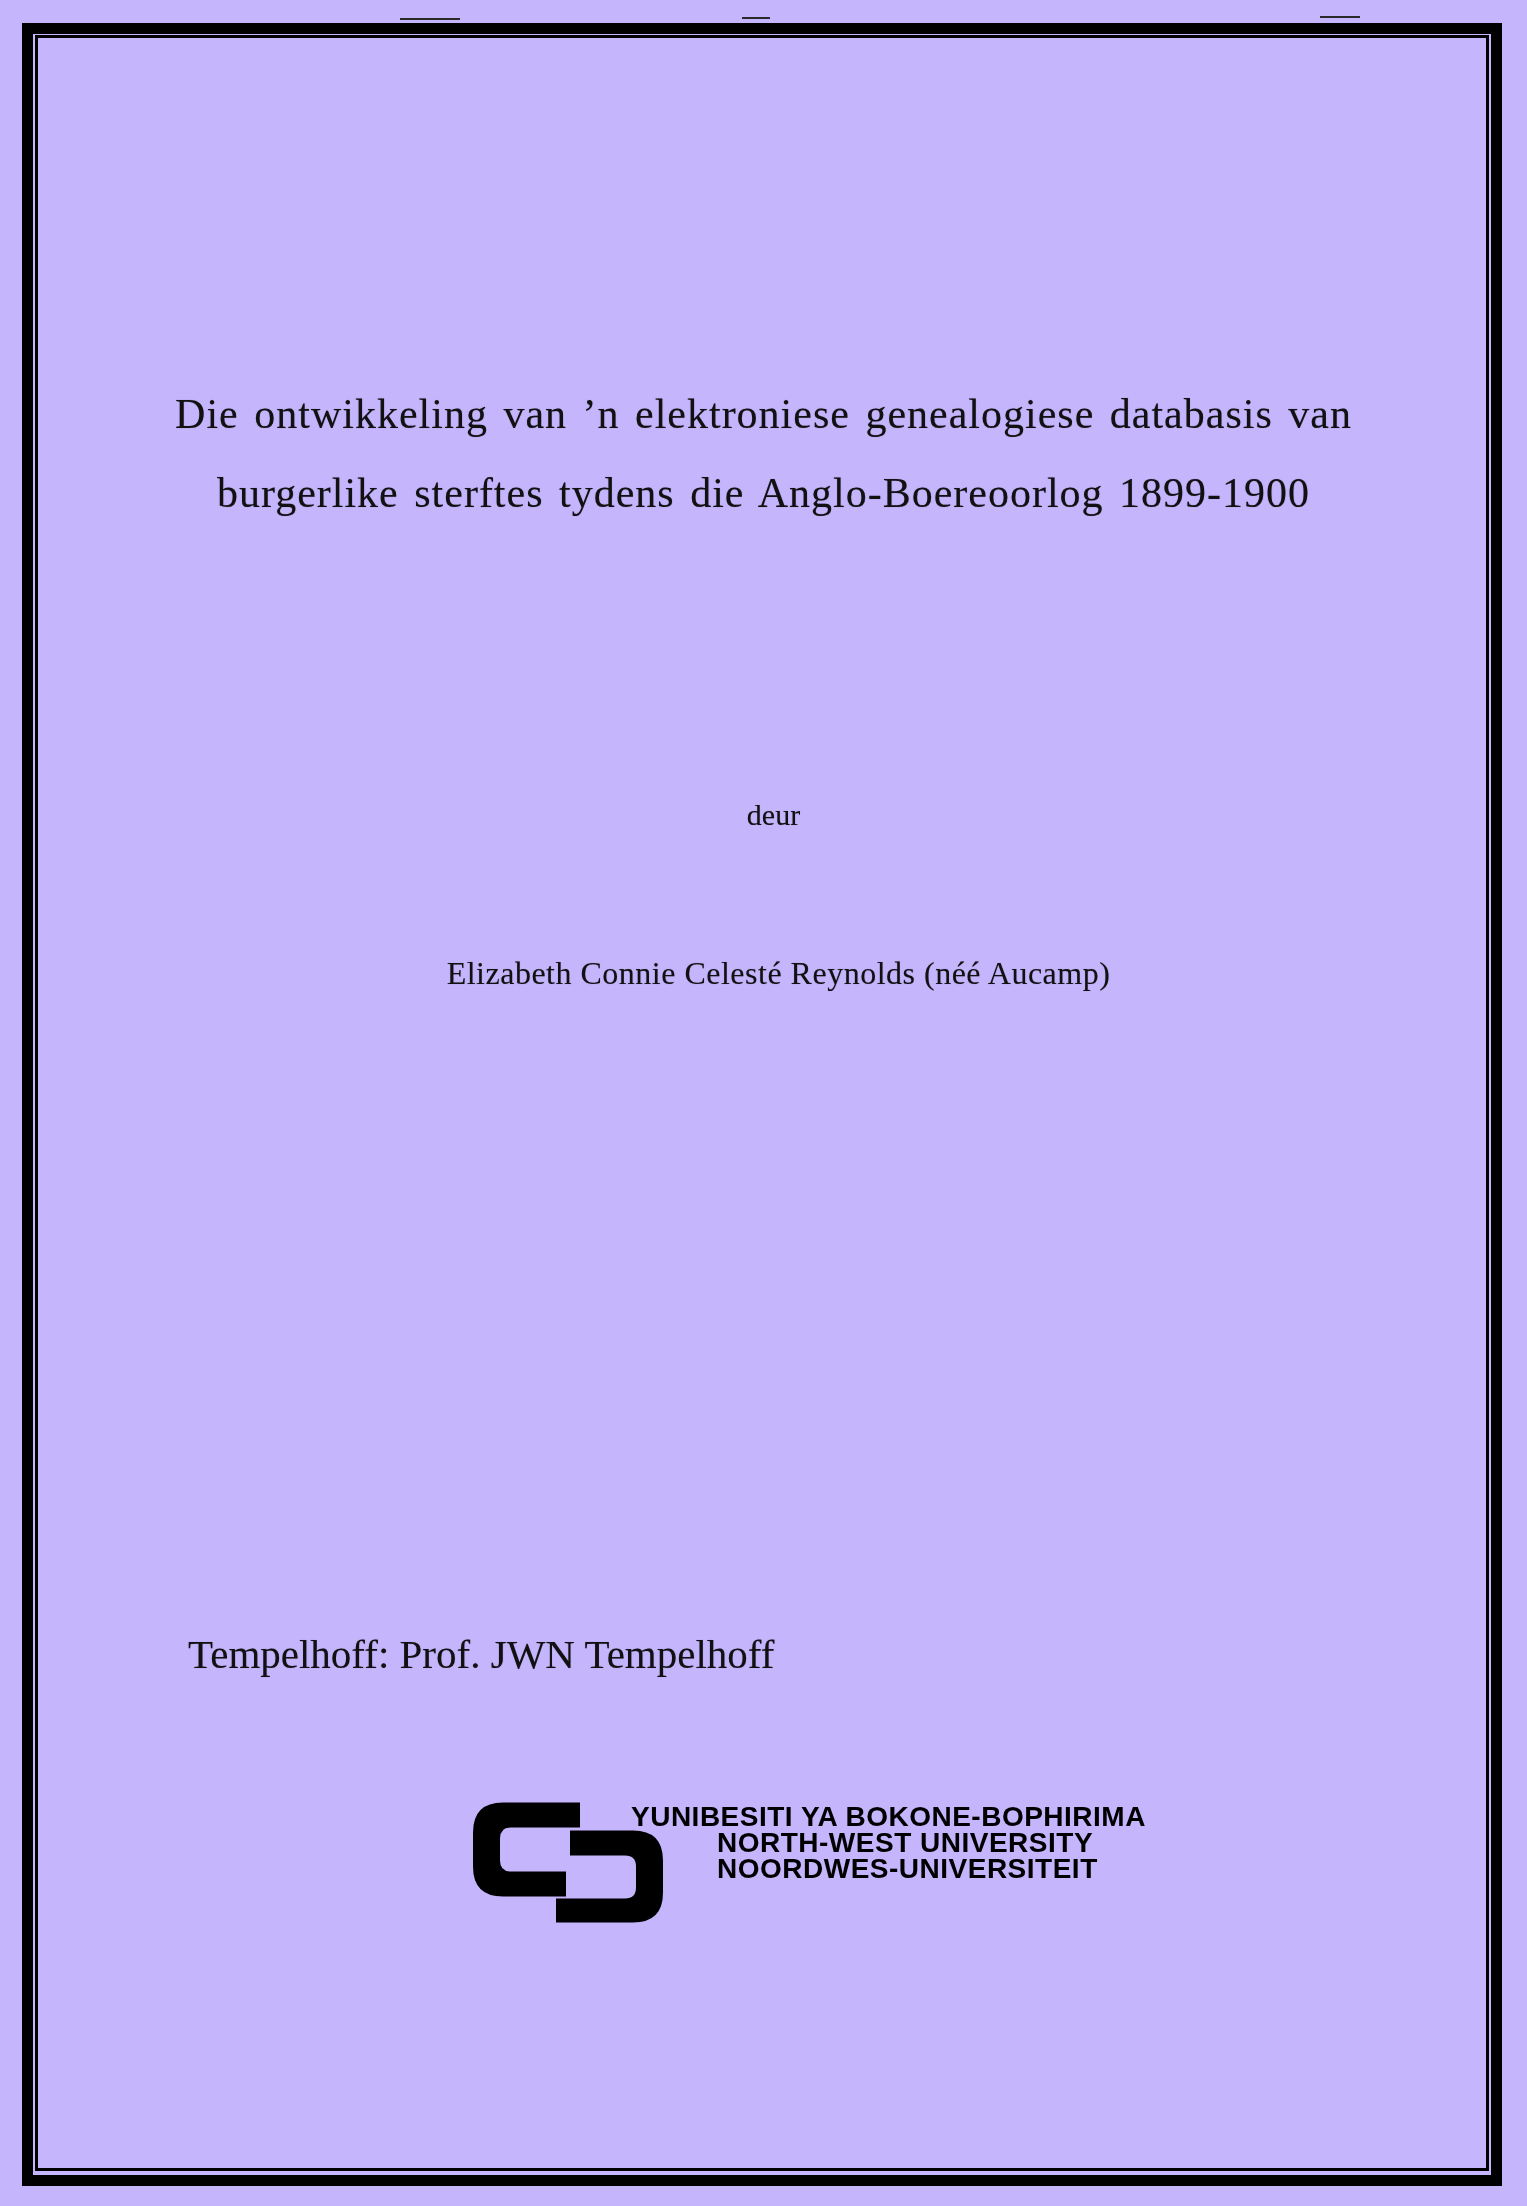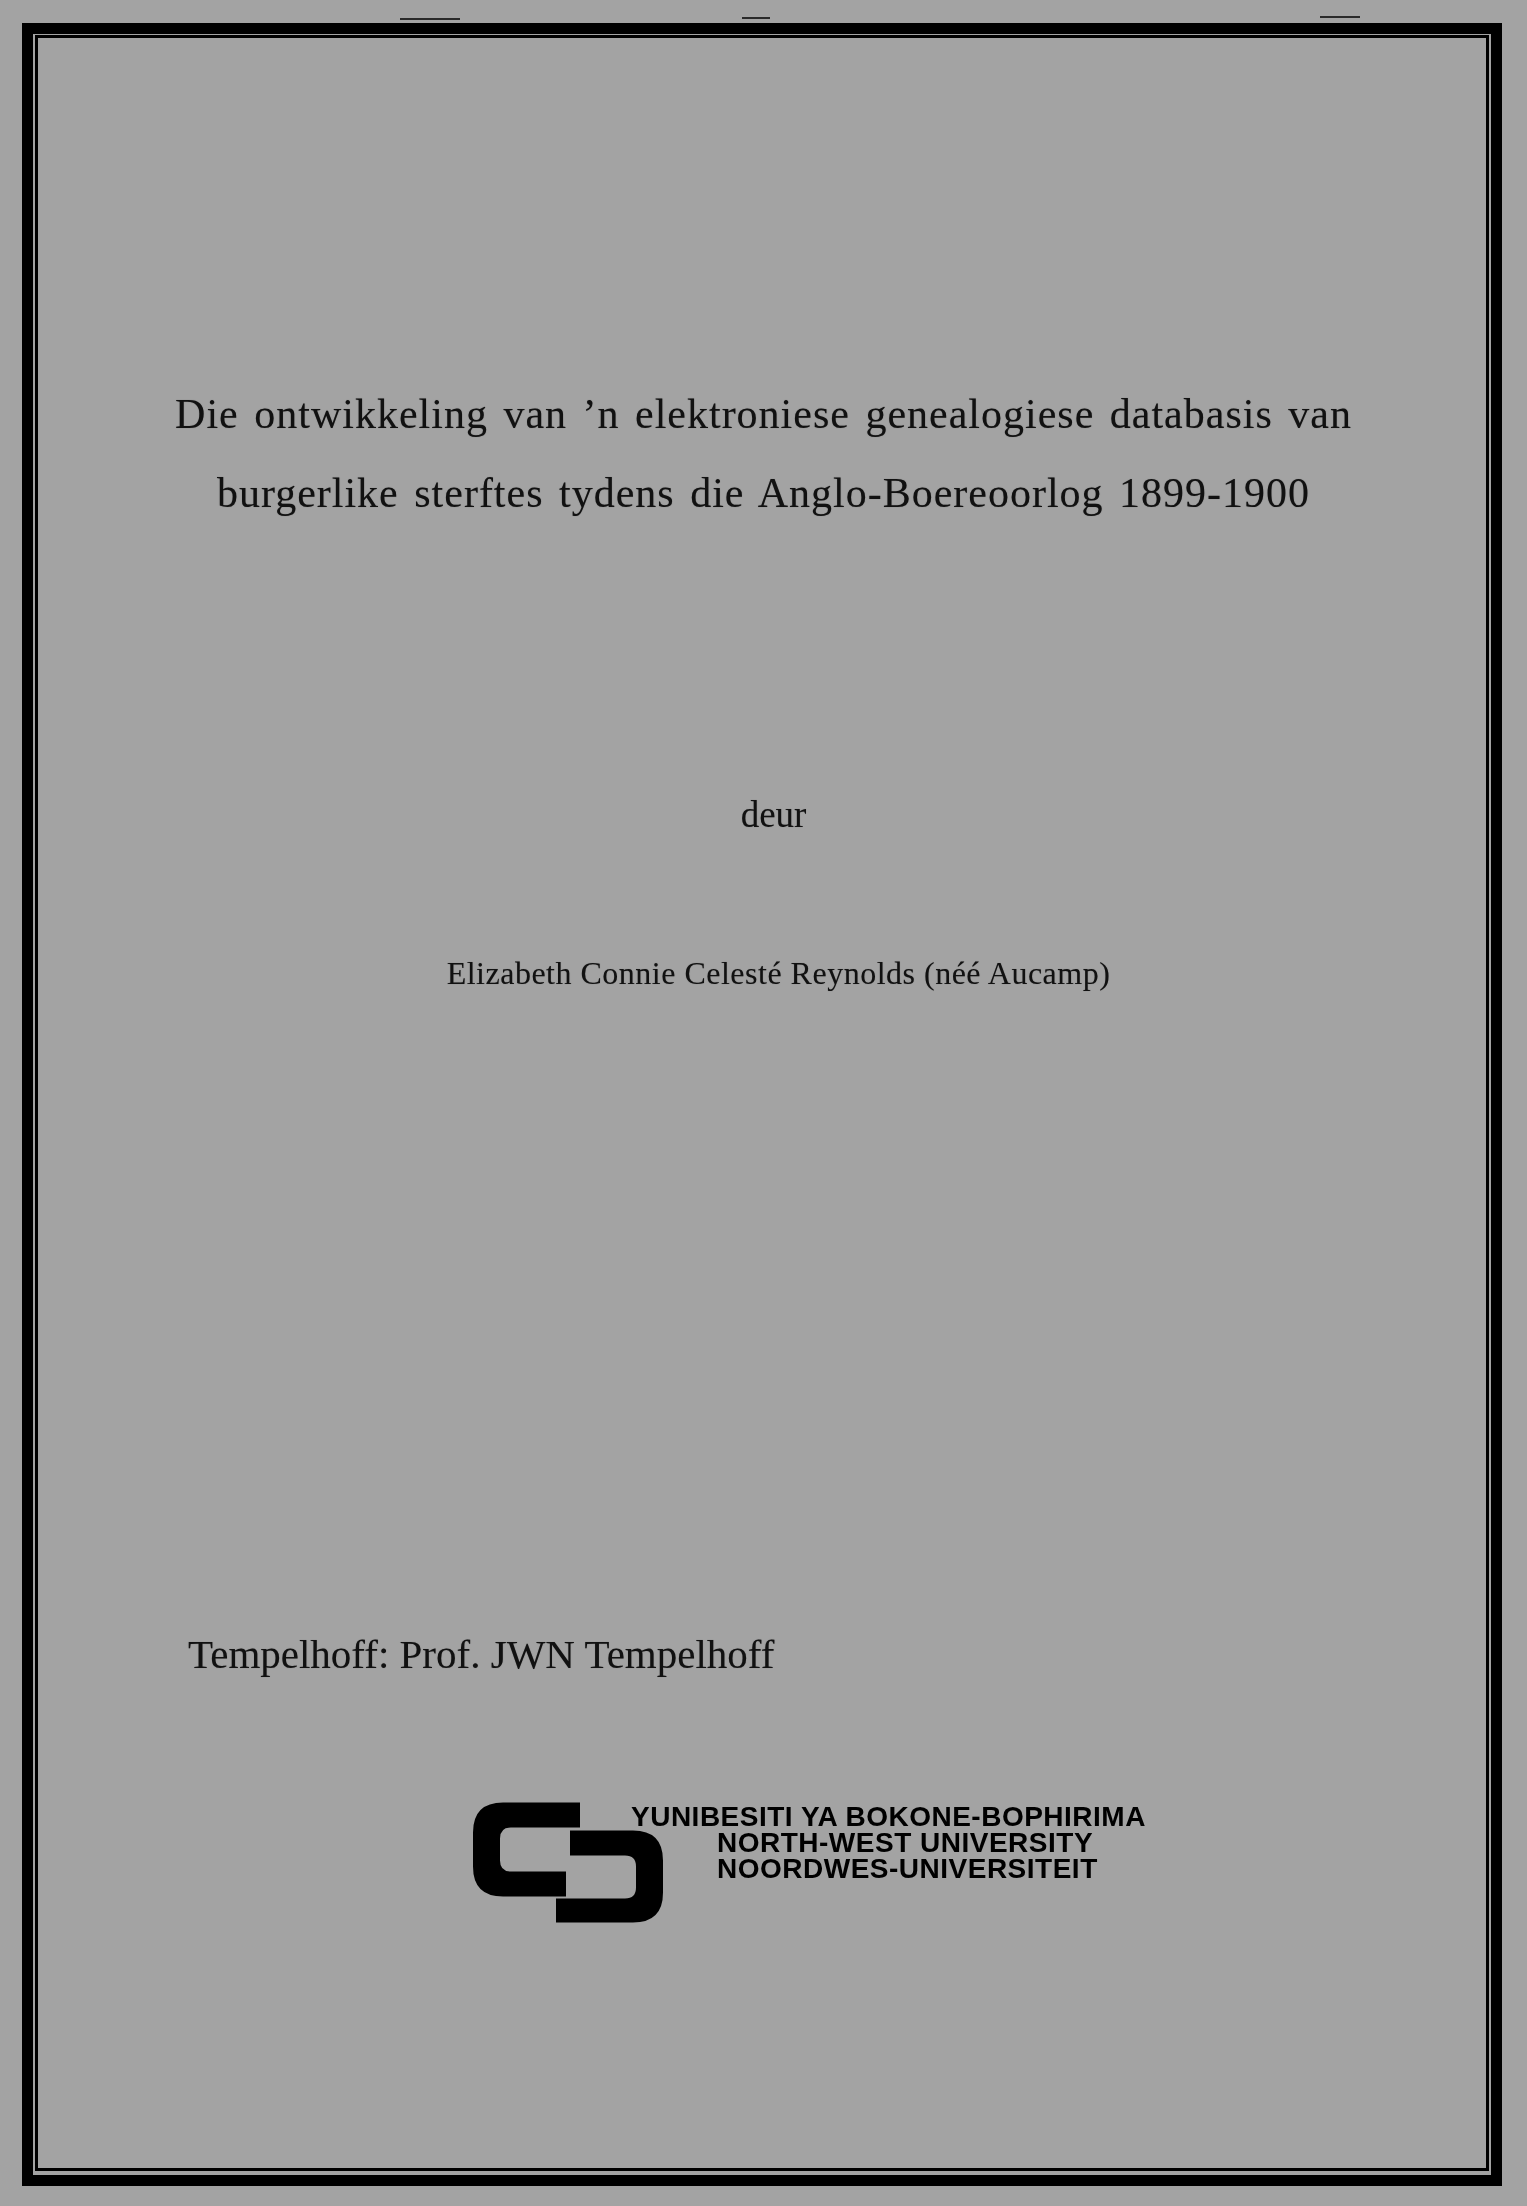--- a/index.html
+++ b/index.html
@@ -1,20 +1,20 @@
 <!DOCTYPE html>
 <html><head>
 <meta charset="utf-8">
 <style>
   html,body{margin:0;padding:0;background:#ffffff;}
   .page{
     position:relative;
     width:1527px;
     height:2206px;
-    background:#a3a3a3;
+    background:#c4b5fd;
     overflow:hidden;
     font-family:"Liberation Serif", serif;
     color:#111111;
   }
   
   .frame-outer{
     position:absolute;
     left:22px; top:23px; right:25px; bottom:20px;
     border:11px solid #000000;
   }
@@ -32,21 +32,21 @@
     font-size:42px;
     line-height:79px;
     letter-spacing:1px;
     word-spacing:4px;
     text-shadow:0 0 1px rgba(0,0,0,0.35);
   }
   .byline-label{
     position:absolute;
     left:160px; right:140px; top:791px;
     text-align:center;
-    font-size:37px;
+    font-size:30px;
     line-height:48px;
     text-shadow:0 0 1px rgba(0,0,0,0.3);
     font-family:Liberation Serif, serif;
   }
   .author-line{
     position:absolute;
     left:160px; right:130px; top:949px;
     text-align:center;
     font-size:32px;
     line-height:48px;

